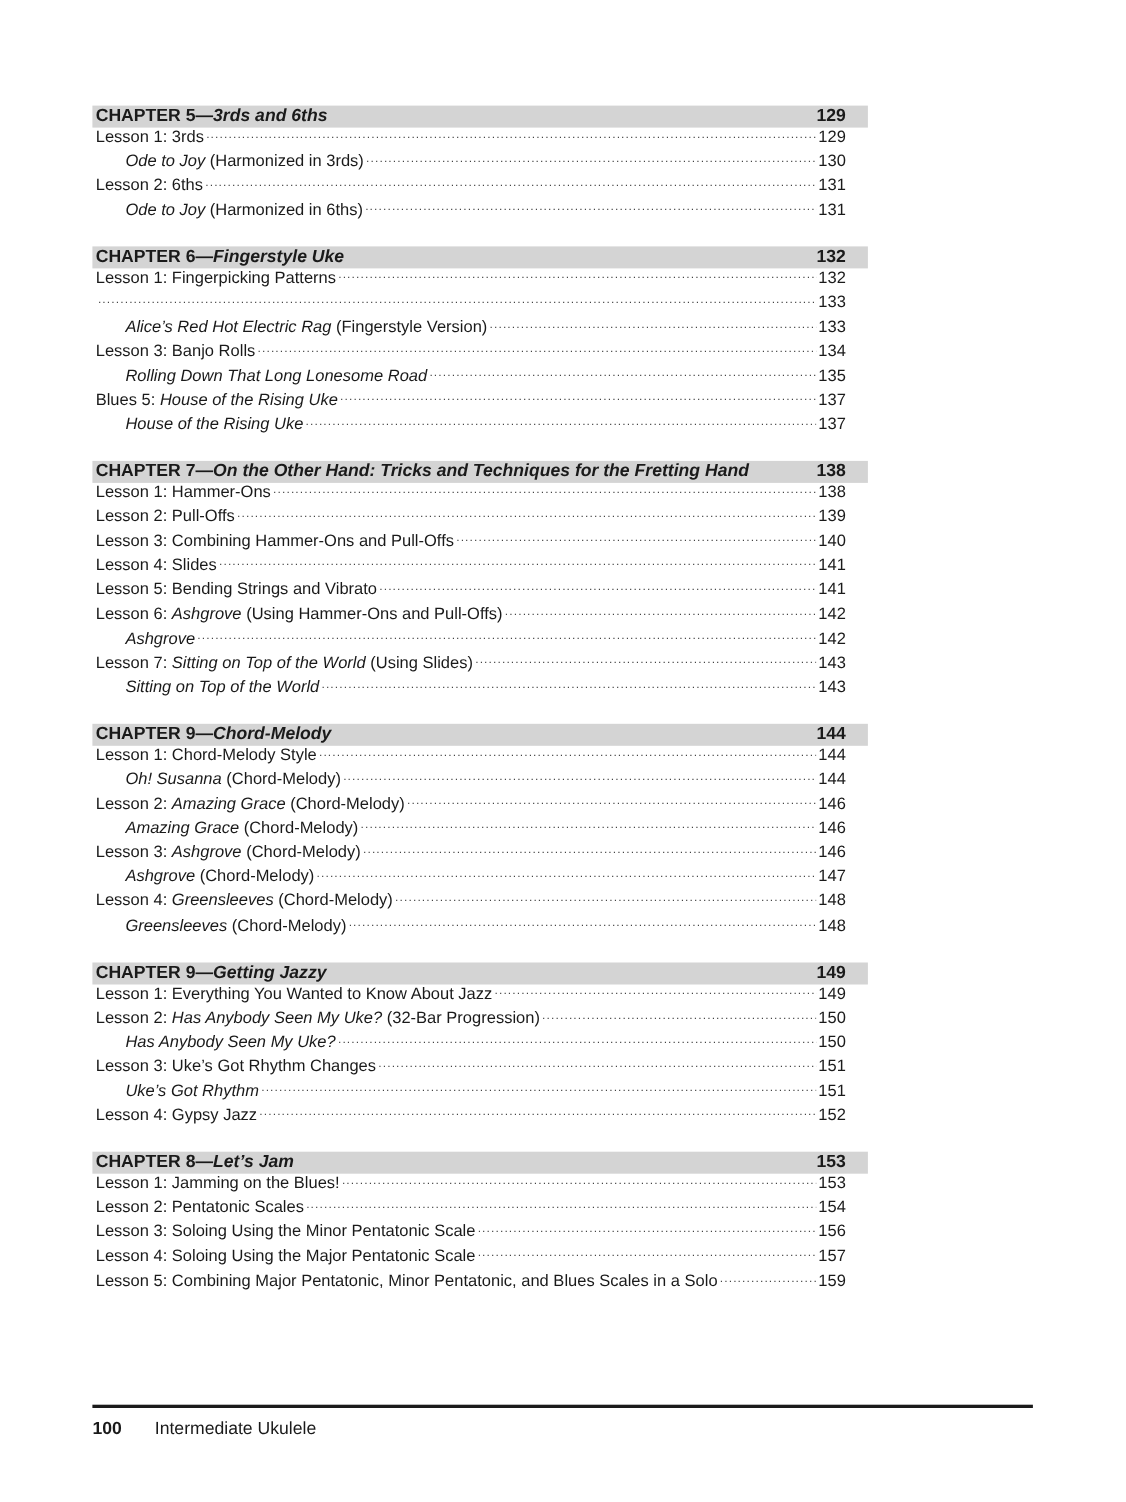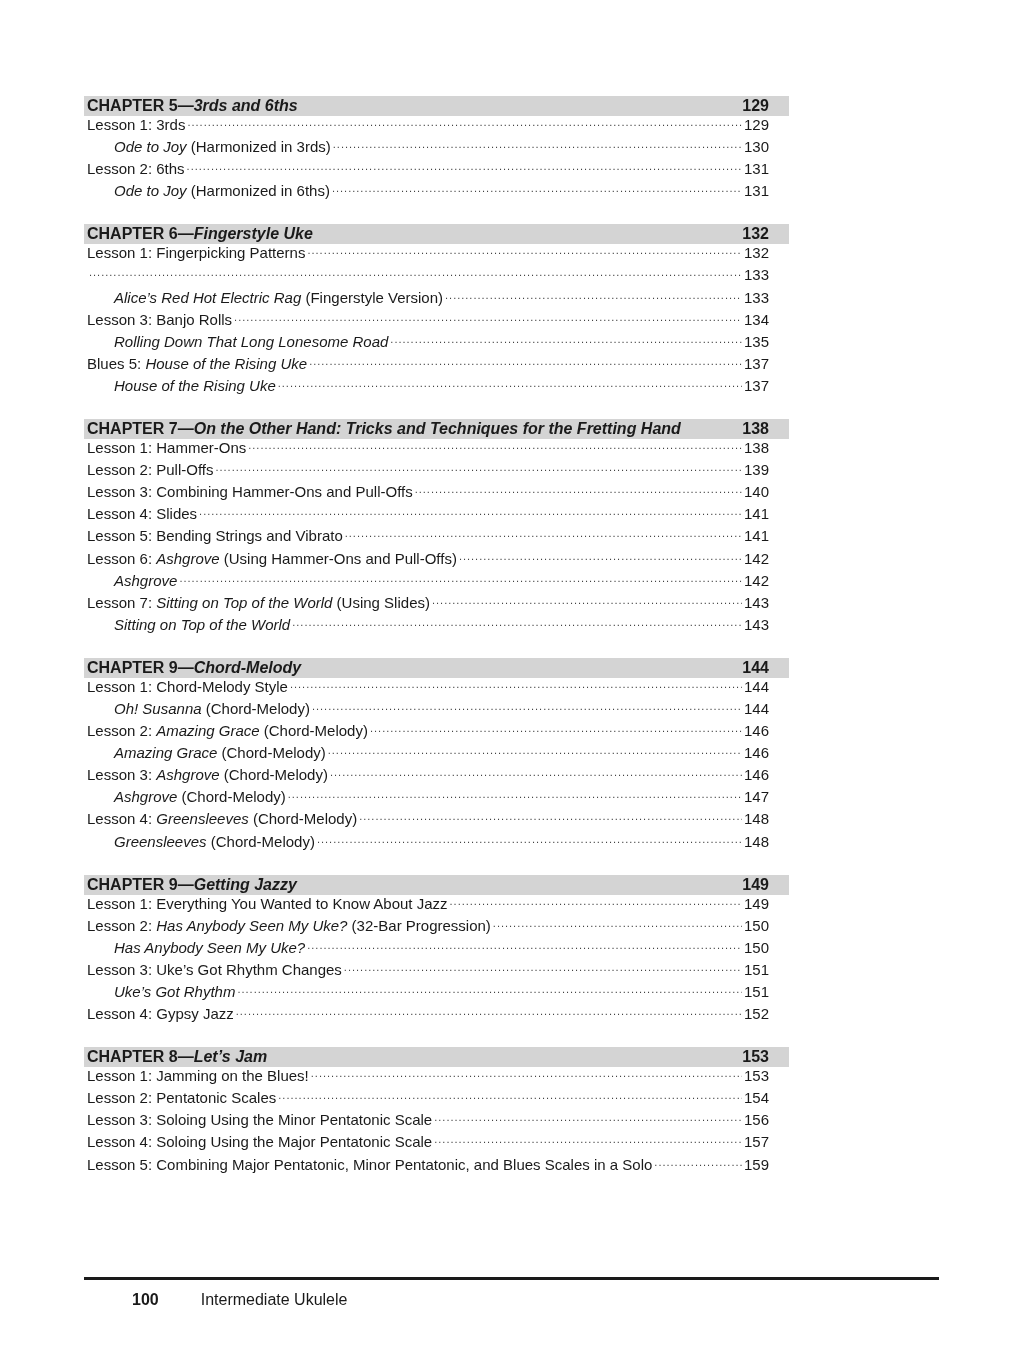--- a/index.html
+++ b/index.html
@@ -12,21 +12,21 @@
   .ch-head .ch-title i { font-style:italic; }
   .row { display:flex; align-items:flex-start; height:22.1px; font-size:15px; padding-right:20px; padding-left:3px; }
   .row.sub { padding-left:30px; }
   .row .lbl { white-space:nowrap; }
   .row .lbl i { font-style:italic; }
   .row .dots { flex:1; overflow:hidden; white-space:nowrap; margin:0 2px; color:#444; font-size:11px; letter-spacing:1px; }
   .row .dots::after { content:"............................................................................................................................................................................................................................................"; }
   .row .pg { white-space:nowrap; }
   .frac { display:inline-flex; flex-direction:column; font-size:9px; font-weight:bold; line-height:8px; vertical-align:middle; margin:0 2px; font-family:"DejaVu Serif", serif; }
   .footer-rule { position:absolute; left:84px; top:1277px; width:855px; height:3px; background:#1a1a1a; }
-  .footer { position:absolute; left:84px; top:1291px; font-size:16px; display:flex; gap:42px;margin-left:48px; }
+  .footer { position:absolute; left:84px; top:1291px; font-size:16px; display:flex; gap:30px; }
   .footer .pnum { font-weight:bold; }
 </style>
 </head>
 <body>
 
 <div class="toc" id="toc">
     <div class="chapter">
       <div class="ch-head">
         <span class="ch-title"><span>CHAPTER 5—</span><i>3rds and 6ths</i></span>
         <span>129</span>

